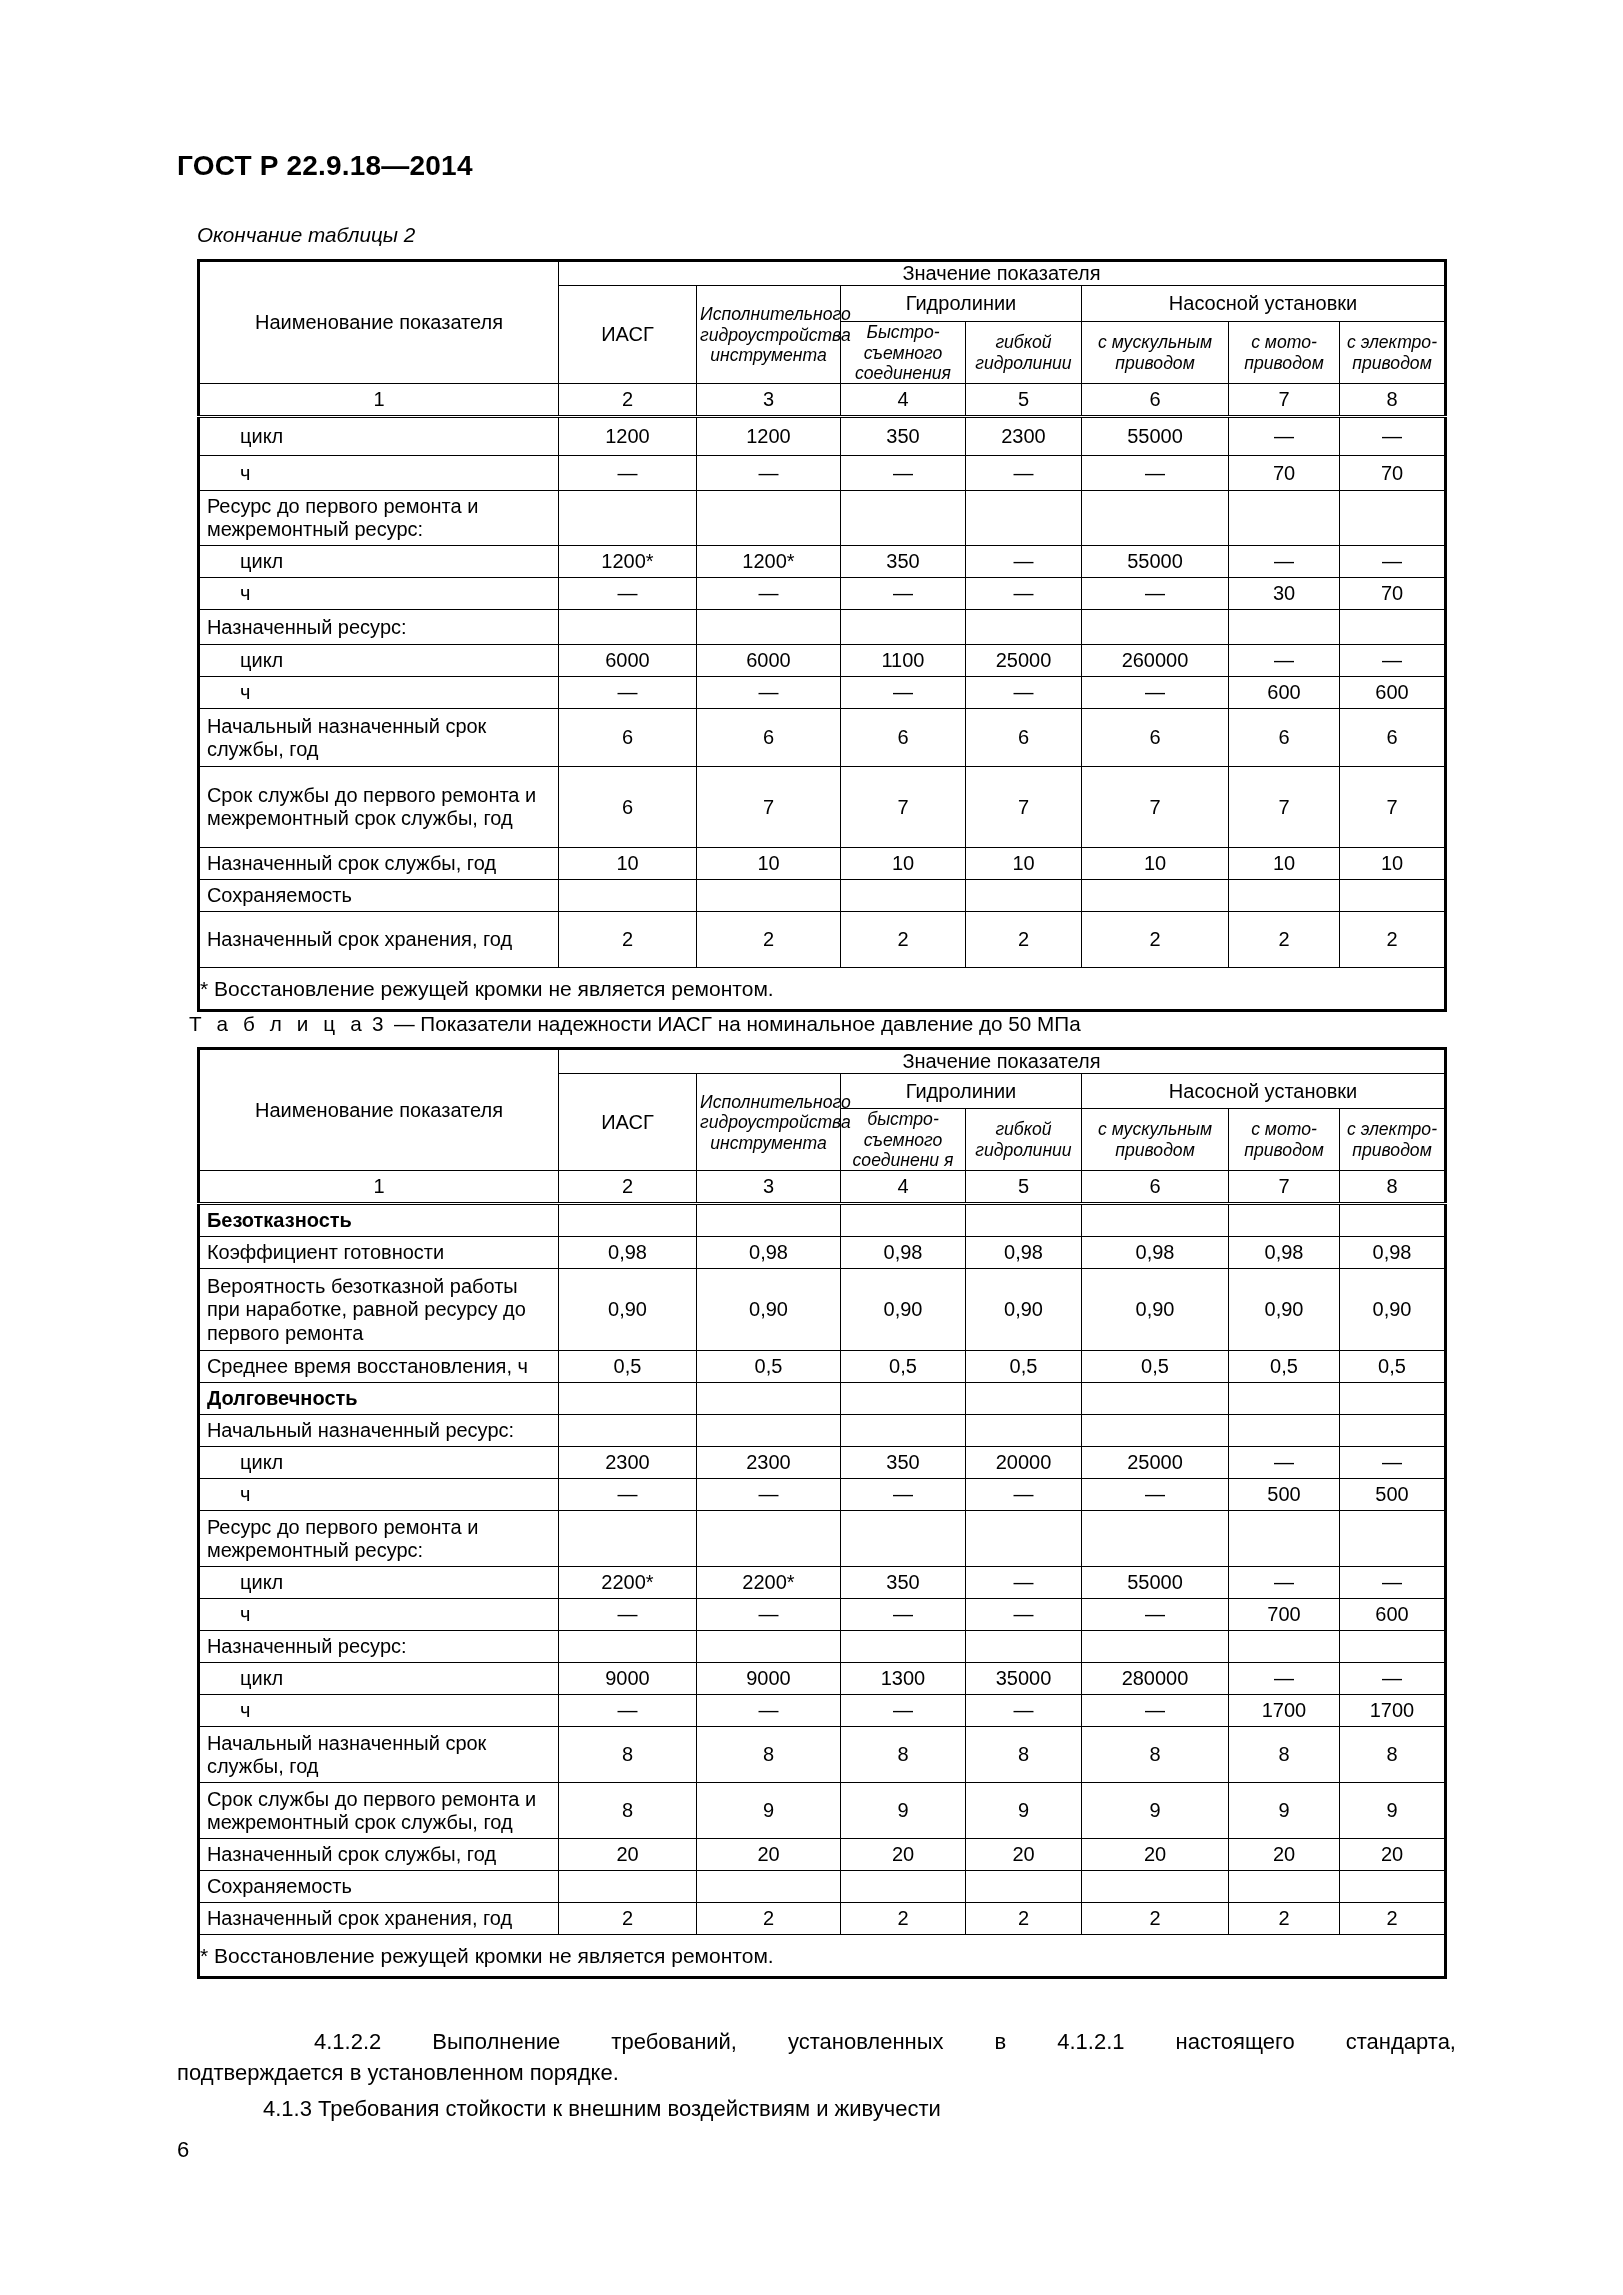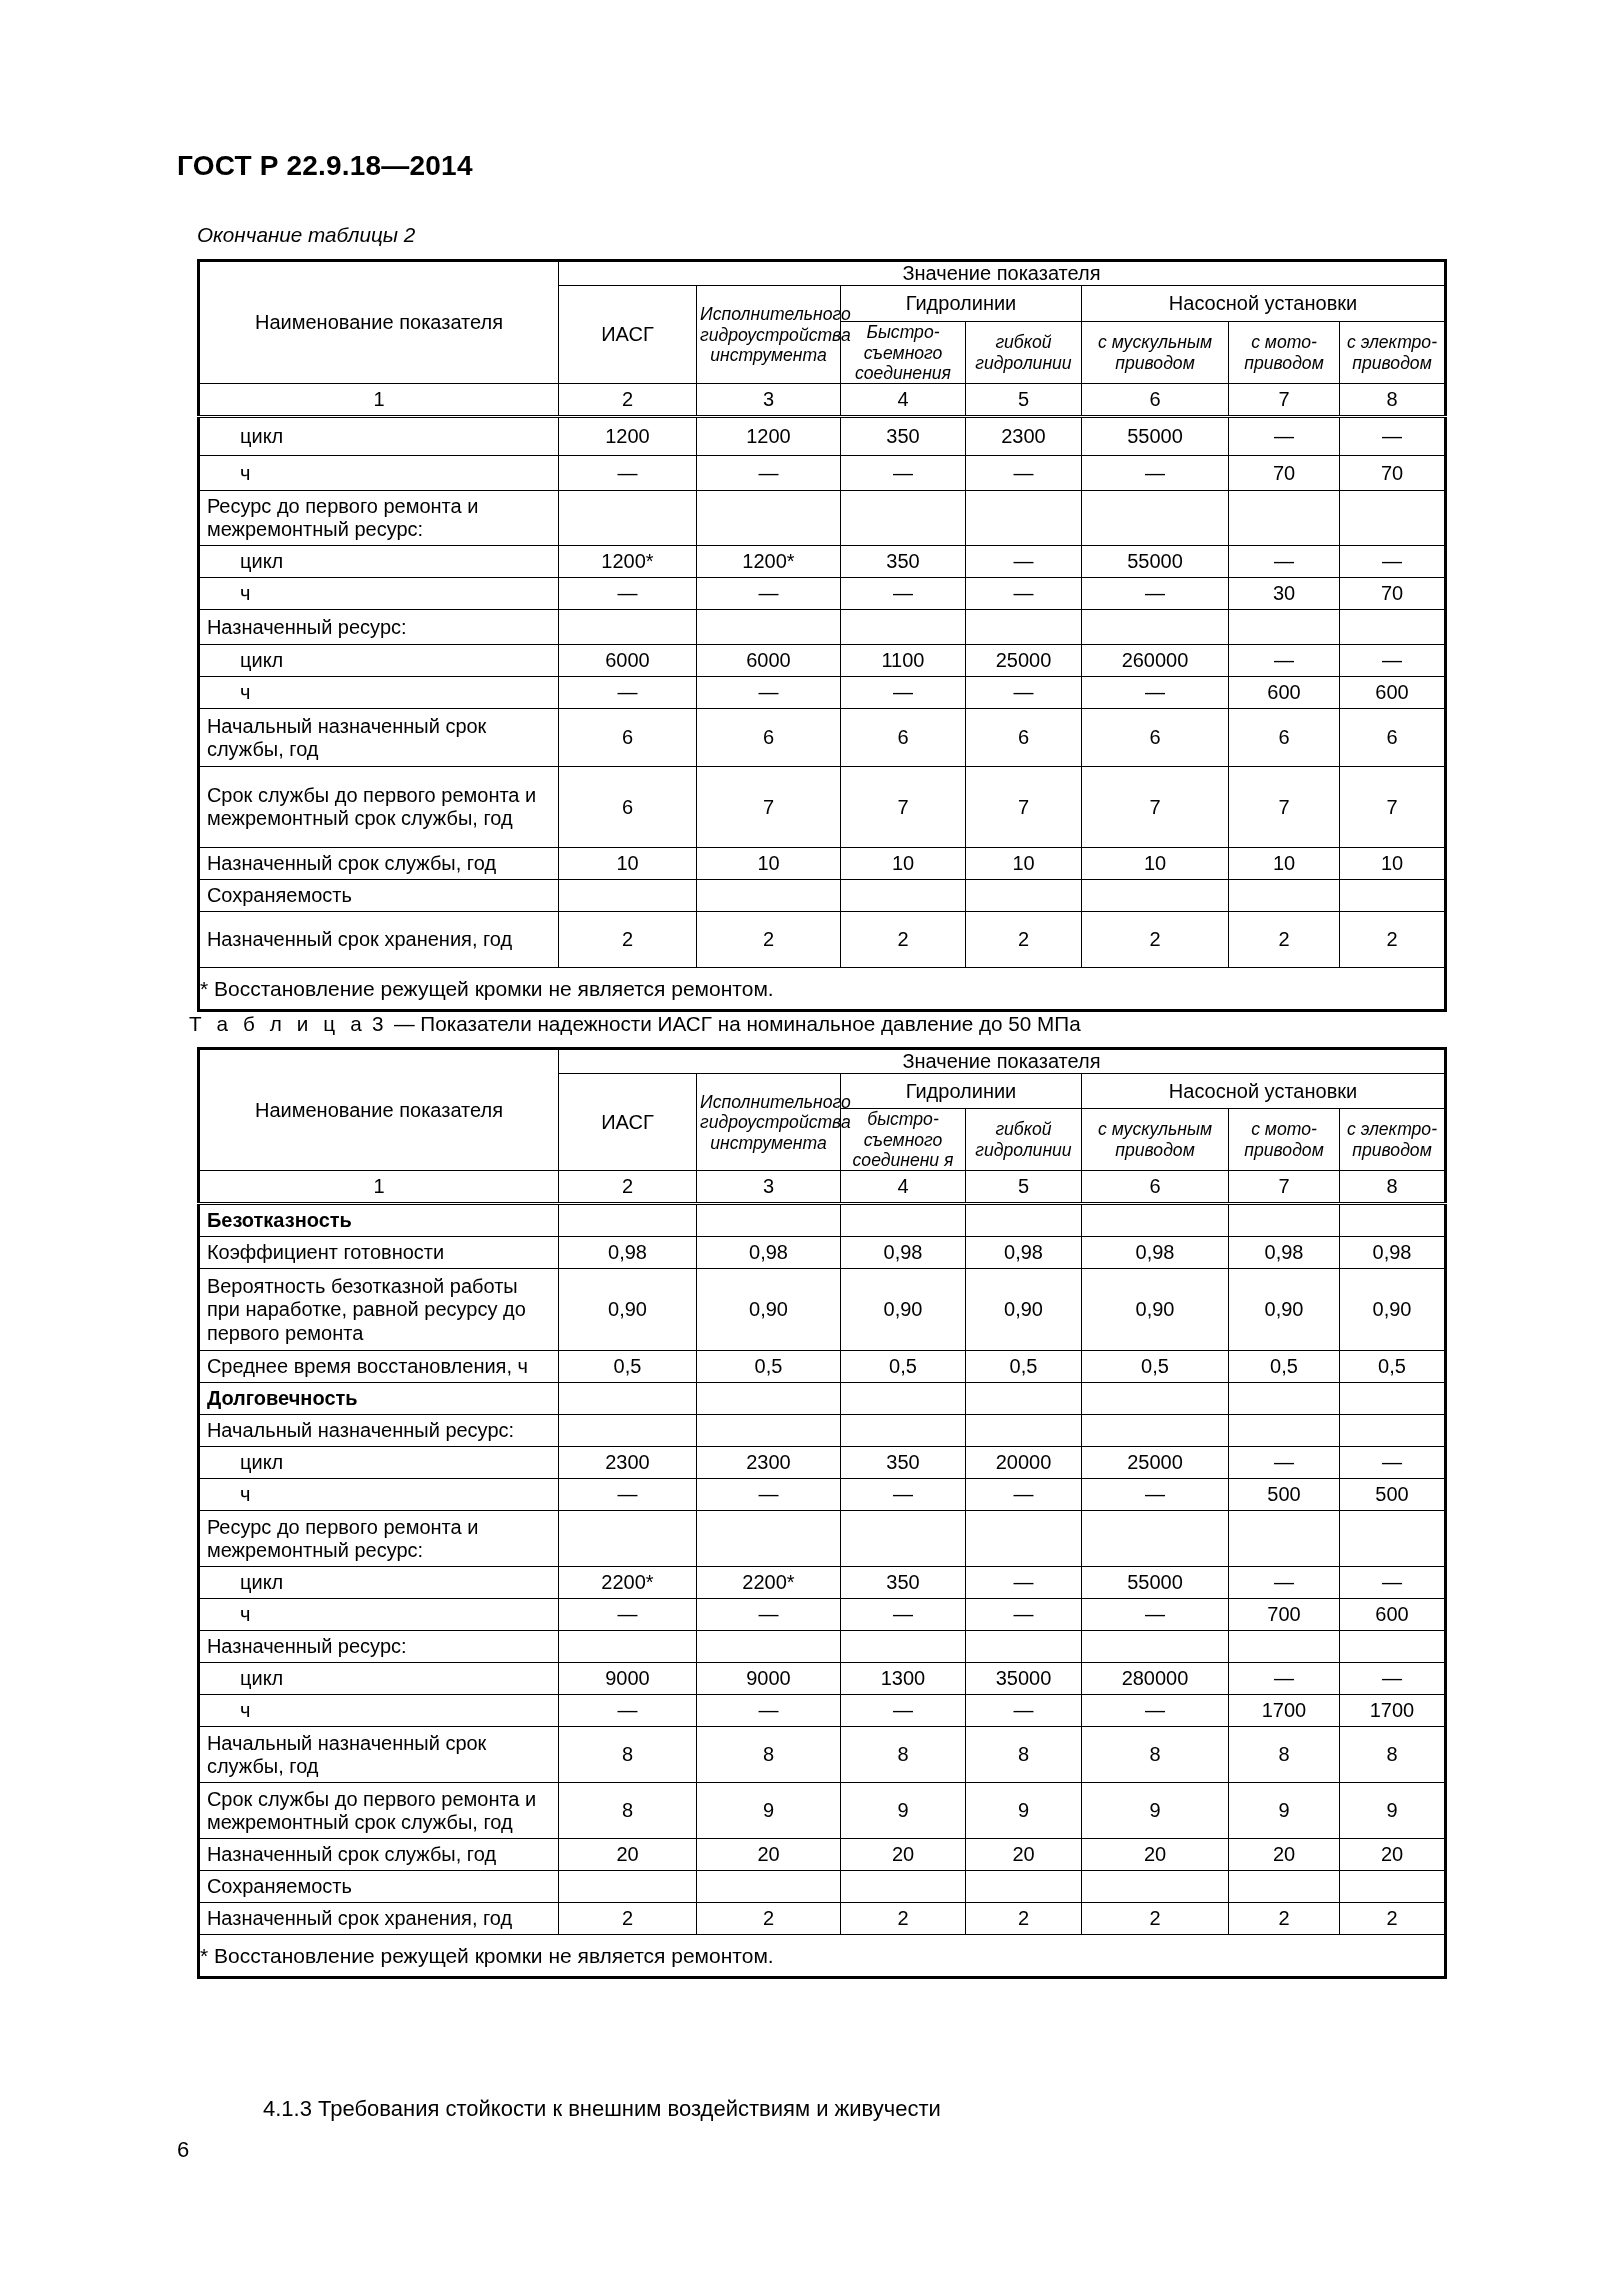--- a/index.html
+++ b/index.html
@@ -546,20 +546,32 @@
         </tr>
       </tbody>
     <tfoot>
       <tr>
         <td colspan="8" class="footnote-cell outer-left outer-right outer-bot">* Восстановление режущей кромки не является ремонтом.</td>
       </tr>
     </tfoot>
   </table>
 
   <div class="para para-1">
+    <div class="jrow">
+      <span class="ind"></span>
+      <span>4.1.2.2</span>
+      <span>Выполнение</span>
+      <span>требований,</span>
+      <span>установленных</span>
+      <span>в</span>
+      <span>4.1.2.1</span>
+      <span>настоящего</span>
+      <span>стандарта,</span>
+    </div>
+    <div>подтверждается в установленном порядке.</div>
   </div>
 
   <div class="para para-2">
     <span class="ind"></span><span>4.1.3</span>
     <span>Требования стойкости к внешним воздействиям и живучести</span>
   </div>
 
   <div class="page-number">6</div>
 
 </div>

